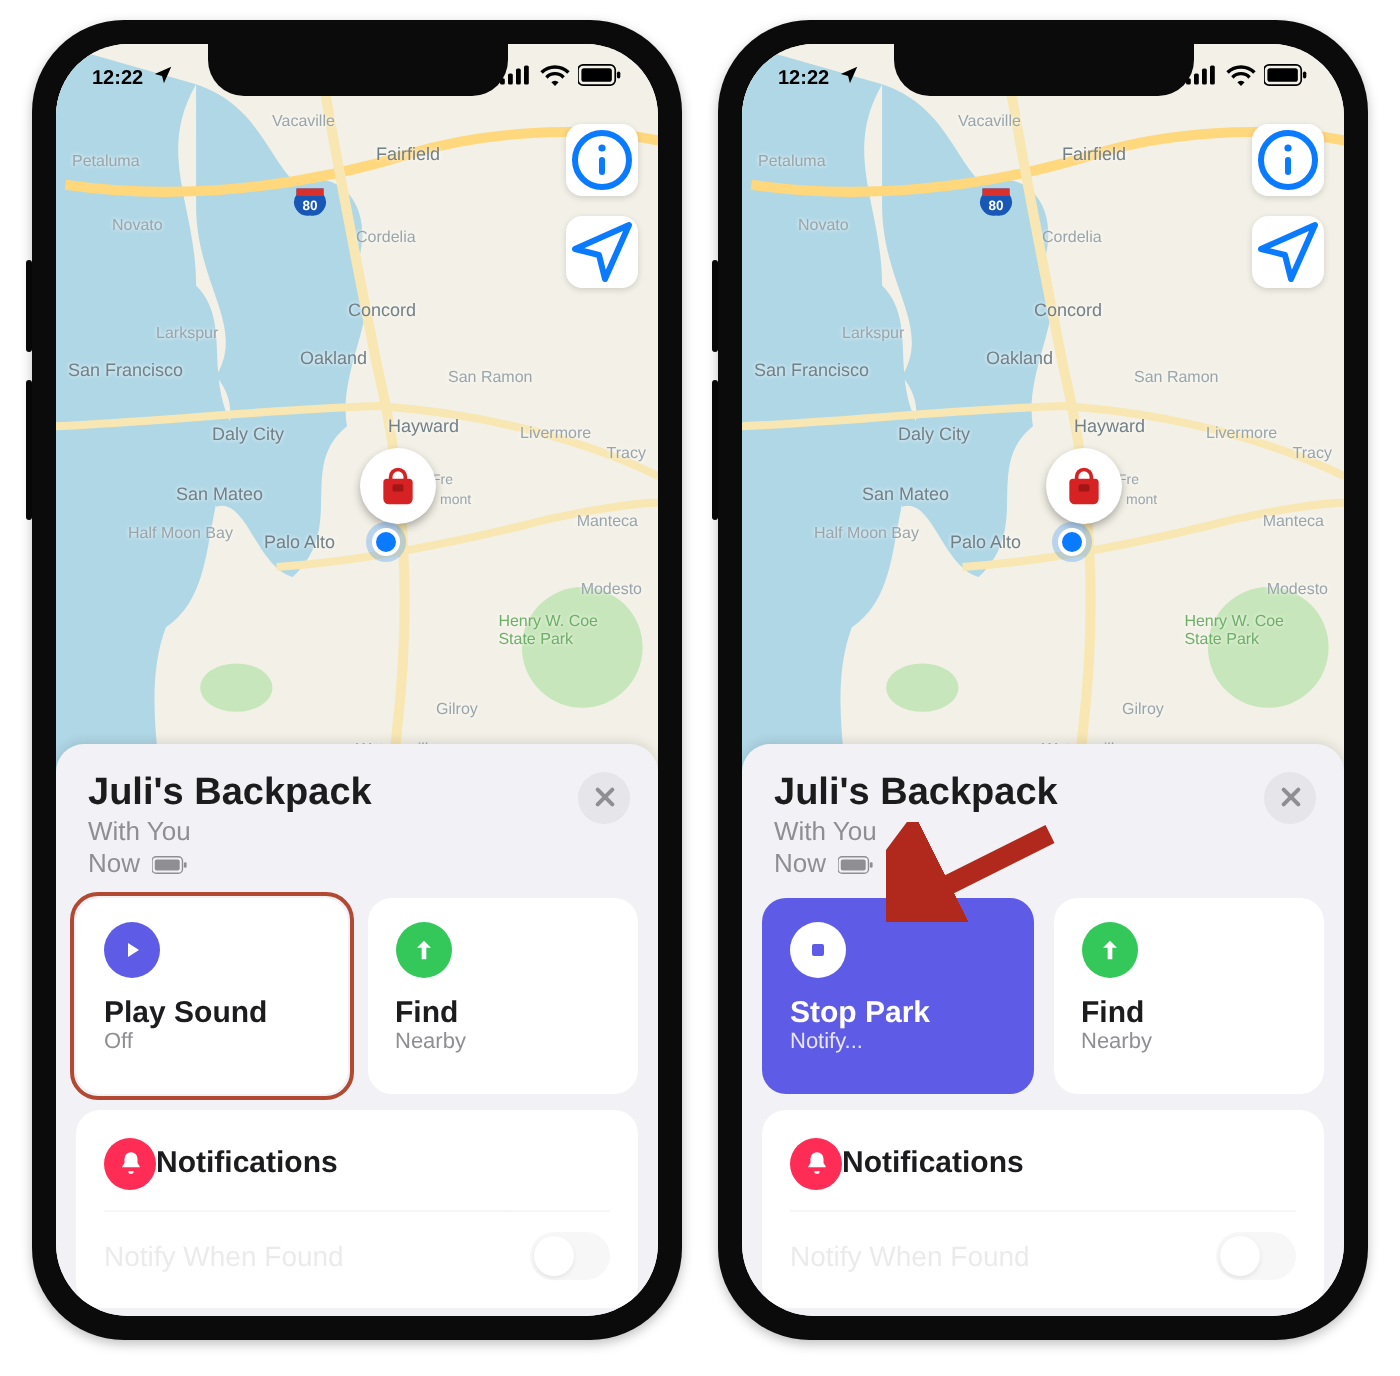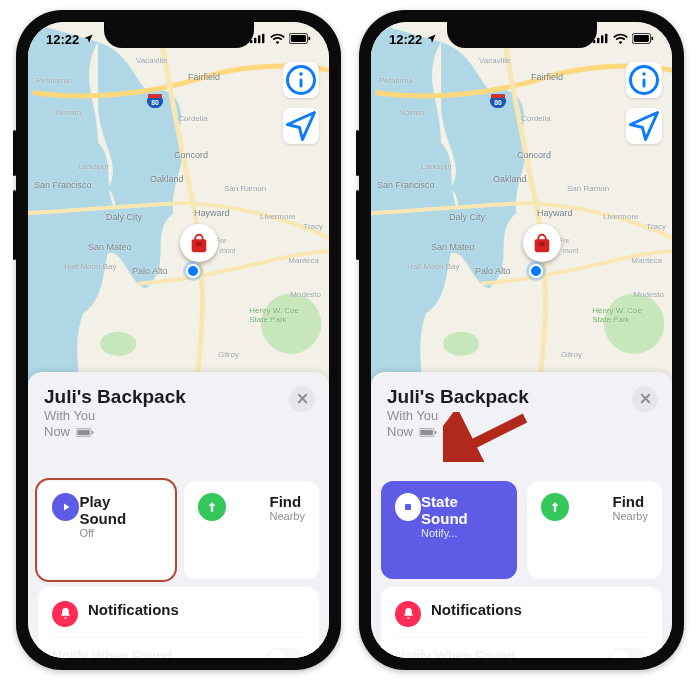--- a/index.html
+++ b/index.html
@@ -68,21 +68,21 @@
     border-bottom-left-radius:18px;
     border-bottom-right-radius:18px;
     z-index:20;
   }
   .statusbar {
     position:absolute; top:0; left:0; right:0;
     height:34px;
     display:flex; justify-content:space-between; align-items:center;
     padding:0 18px;
     z-index:15;
-    font-size:13px; font-weight:600; color:#000;
+    font-size:10px; font-weight:600; color:#000;
   }
   .sb-left { display:flex; align-items:center; gap:4px; }
   .sb-right { display:flex; align-items:center; gap:4px; }
   .sb-icon { display:inline-block; }
   .map {
     position:absolute; inset:0;
     height:68%;
   }
   .map svg { width:100%; height:100%; display:block; }
   .map-controls {
@@ -117,23 +117,22 @@
     color:var(--close-fg);
     font-size:14px; font-weight:700;
   }
   .cards { display:flex; gap:10px; }
   .card {
     flex:1;
     background:var(--card);
     border-radius:12px;
     padding:12px 14px 20px 14px;
     min-height:98px;
-    display:flex; flex-direction:row; justify-content:space-between;
+    display:flex; flex-direction:column; justify-content:space-between;
     position:relative;
-    margin-top:32px;
   }
   .card.active {
     background:var(--accent-purple);
     color:#fff;
   }
   .card .icon {
     width:28px; height:28px; border-radius:50%;
     display:flex; align-items:center; justify-content:center;
   }
   .card .icon.purple { background:var(--accent-purple); color:#fff;}
@@ -155,21 +154,21 @@
     pointer-events:none;
     z-index:30;
   }
   .list-card {
     background:var(--card);
     border-radius:12px;
     padding:4px 14px;
     display:flex; flex-direction:column;
   }
   .list-row {
-    display:flex; align-items:flex-start; gap:10px;
+    display:flex; align-items:center; 
     padding:10px 0;
   }
   .list-row + .list-row { border-top:1px solid var(--divider);}
   .dot-icon {
     width:26px; height:26px; border-radius:50%;
     display:flex; align-items:center; justify-content:center;
     color:#fff;
   }
   .dot-icon.pink { background:var(--accent-pink);}
   .list-title { font-size:15px; font-weight:600; color:var(--text);}
@@ -527,21 +526,21 @@
         </div>
 
         <div class="cards">
           <div class="card playcard active">
             <div class="icon purple playicon">
                 <svg width="12" height="12" viewBox="0 0 24 24">
                   <rect x="6" y="6" width="12" height="12" rx="2" fill="currentColor"></rect>
                 </svg>
               </div>
             <div>
-              <div class="title">State Sound</div>
+              <div class="title">Stop Park</div>
               <div class="sub">Notify...</div>
             </div>
           </div>
           <div class="card">
             <div class="icon green">
               <svg width="14" height="14" viewBox="0 0 24 24">
                   <path fill="currentColor" d="M12 4l6 6h-4v10h-4V10H6l6-6z"></path>
                 </svg>
             </div>
             <div>

